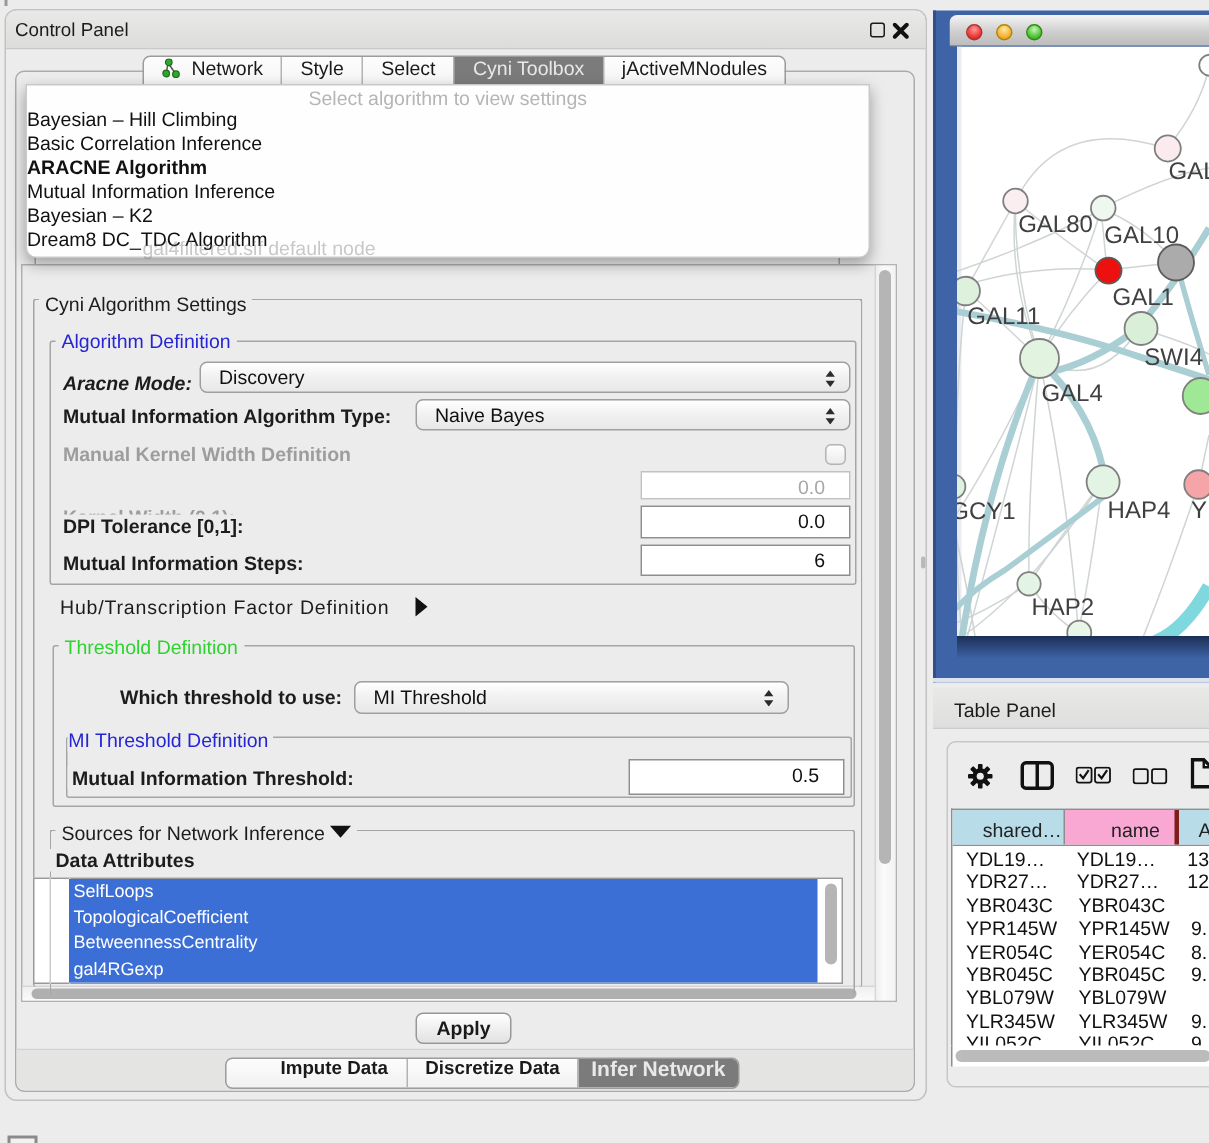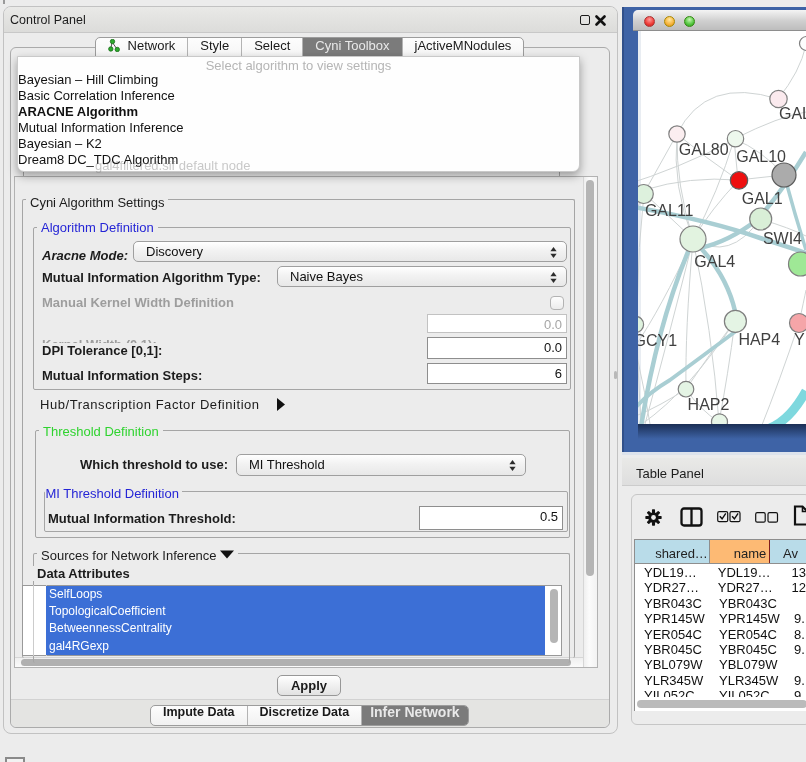--- a/index.html
+++ b/index.html
@@ -9,21 +9,21 @@
 .abs { position:absolute; }
 .lbl { position:absolute; background:#ececec; padding:0 4px; font-size:13px; color:#1c1c1c; white-space:nowrap; }
 .bold { font-weight:bold; }
 .gbox { position:absolute; border:1px solid #a5a5a5; border-radius:2px; }
 .combo { position:absolute; border:1px solid #9f9f9f; border-radius:5px;
   background:linear-gradient(#ffffff,#f2f2f2 45%,#e8e8e8);
   font-size:13px; color:#111; }
 .combo .ctext { position:absolute; left:12px; top:2px; }
 .carrows { position:absolute; right:9px; top:5px; width:7px; height:11px; }
 .field { position:absolute; border:1px solid #8e8e8e; background:#fff;
-  font-size:13px; color:#111; text-align:right; padding:2px 4px 0 0; }
+  font-size:13px; color:#111; text-align:right; padding:2px 16px 0 0; }
 .tabitem { padding:0 12px; line-height:16.4px; font-size:13px; color:#1a1a1a; border-left:1px solid #b3b3b3; }
 </style>
 </head>
 <body>
 <div id="page">
 
 <div class="abs" style="left:3px;top:0;width:2px;height:4px;background:#9a9a9a;"></div>
 
 <div class="abs" style="left:3px;top:6px;width:615px;height:728px;border:1px solid #c2c2c2;border-radius:8px;background:#ececec;"></div>
 <div class="abs" style="left:4px;top:7px;width:613px;height:26px;border-radius:7px 7px 0 0;background:linear-gradient(#e9e9e7,#dcdcda);border-bottom:1px solid #c8c8c8;"></div>
@@ -130,21 +130,21 @@
 <div class="abs" style="left:22px;top:585px;width:540px;height:71px;background:#fff;border:1px solid #999;"></div>
 <div class="abs" style="left:33px;top:585px;width:1px;height:71px;background:#ccc;"></div>
 <div class="abs" style="left:46px;top:585px;width:1px;height:71px;background:#ccc;"></div>
 <div class="abs" style="left:46px;top:586px;width:499px;height:69px;background:#3c6fd6;color:#fff;font-size:12px;line-height:17.2px;padding-left:3px;">SelfLoops<br>TopologicalCoefficient<br>BetweennessCentrality<br>gal4RGexp</div>
 <div class="abs" style="left:549.5px;top:589px;width:8.5px;height:54px;background:#b5b5b5;border-radius:4px;"></div>
 
 <div class="abs" style="left:277px;top:675px;width:64px;height:21px;border:1px solid #979797;border-radius:5px;background:linear-gradient(#ffffff,#ededed 60%,#e2e2e2);font-size:13px;font-weight:bold;text-align:center;line-height:20px;color:#1a1a1a;">Apply</div>
 
 <div class="abs" style="left:11px;top:699px;width:598px;height:28px;background:#e4e4e2;border-top:1px solid #d2d2d2;border-radius:0 0 6px 6px;"></div>
 
-<div class="abs" style="left:150px;top:705px;height:21px;display:flex;border:1px solid #9c9c9c;border-radius:5px;background:linear-gradient(#fdfdfd,#f1f1f1);overflow:hidden;font-weight:bold;font-size:12.5px;">
+<div class="abs" style="left:150px;top:705px;height:21px;display:flex;border:1px solid #9c9c9c;border-radius:5px;background:linear-gradient(#fdfdfd,#f1f1f1);overflow:hidden;font-weight:bold;font-size:12.5px;padding-left:24px;">
   <div class="tabitem" style="border-left:none;line-height:12.3px;font-size:12.5px;padding:0 12px;">Impute Data</div>
   <div class="tabitem" style="line-height:12.3px;font-size:12.5px;padding:0 12px;">Discretize Data</div>
   <div class="tabitem" style="line-height:12.3px;font-size:14px;padding:0 8px;background:#7b7b7b;color:#e9e9e9;">Infer Network</div>
 </div>
 
 <div class="abs" style="left:17px;top:56px;width:563px;height:116px;background:#fefefe;border:1px solid #c9c9c9;border-radius:0 0 7px 7px;box-shadow:0 4px 10px rgba(0,0,0,0.35);"></div>
 <div class="abs" style="left:17px;top:58px;width:563px;text-align:center;font-size:13px;color:#b5b5b5;">Select algorithm to view settings</div>
 <div class="abs" style="left:18px;top:72px;font-size:13px;color:#111;line-height:16px;white-space:nowrap;">Bayesian – Hill Climbing<br>Basic Correlation Inference<br><b>ARACNE Algorithm</b><br>Mutual Information Inference<br>Bayesian – K2<br>Dream8 DC_TDC Algorithm</div>
 <div class="abs" style="left:95px;top:158px;font-size:13px;color:rgba(120,120,120,0.4);white-space:nowrap;">gal4filtered.sif default node</div>
 
@@ -275,21 +275,21 @@
 </svg>
 <svg class="abs" style="left:793px;top:505px;" width="16" height="21" viewBox="0 0 16 21">
   <path d="M2 1.5 H9.5 L14.5 6.5 V19.5 H2 Z" fill="none" stroke="#111" stroke-width="2.2"></path>
   <path d="M9.5 1.5 V6.5 H14.5" fill="none" stroke="#111" stroke-width="1.6"></path>
 </svg>
 
 <div class="abs" style="left:634px;top:539px;width:172px;height:172px;background:#fff;border-left:1px solid #8e8e8e;"></div>
 <div class="abs" style="left:634px;top:539px;width:172px;height:158px;background:#fff;border-left:1px solid #8e8e8e;border-top:1px solid #8e8e8e;overflow:hidden;">
   <div style="display:flex;height:24px;border-bottom:1px solid #8e8e8e;font-size:13px;color:#222;text-align:center;line-height:27px;">
     <div style="width:75px;background:#b9dce9;border-right:1px solid #8e8e8e;text-indent:19px;">shared…</div>
-    <div style="width:60px;background:#fdba74;border-right:1px solid #7f1d1d;text-indent:21px;">name</div>
+    <div style="width:76px;background:#f9a8d4;border-right:3px solid #7f1d1d;text-indent:21px;">name</div>
     <div style="flex:1;background:#b9dce9;text-align:left;padding-left:13px;overflow:hidden;">Av</div>
   </div>
   <div style="font-size:13px;color:#111;line-height:15.4px;padding-top:1px;">
     <div style="display:flex;">
           <div style="width:84px;padding-left:9px;">YDL19…</div>
           <div style="width:75px;">YDL19…</div>
           <div>13</div>
         </div>
     <div style="display:flex;">
           <div style="width:84px;padding-left:9px;">YDR27…</div>

